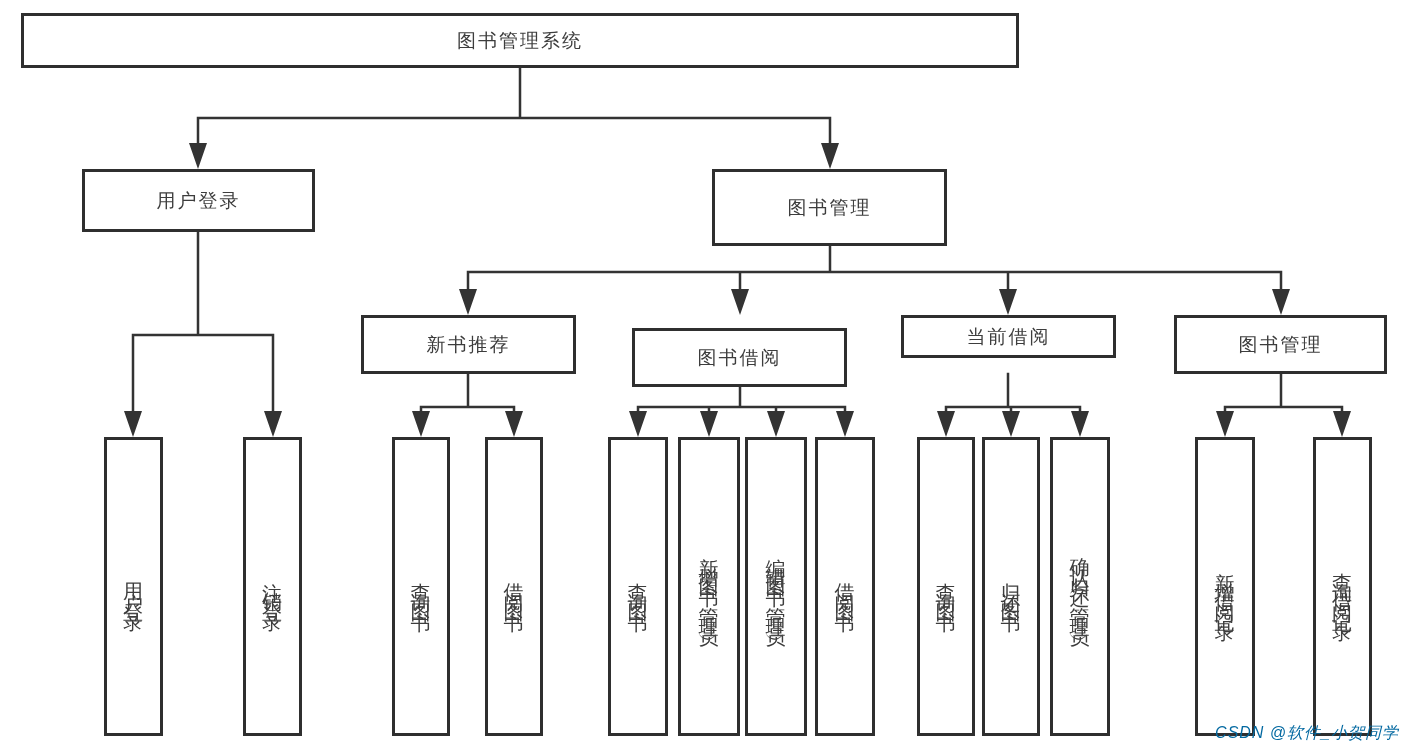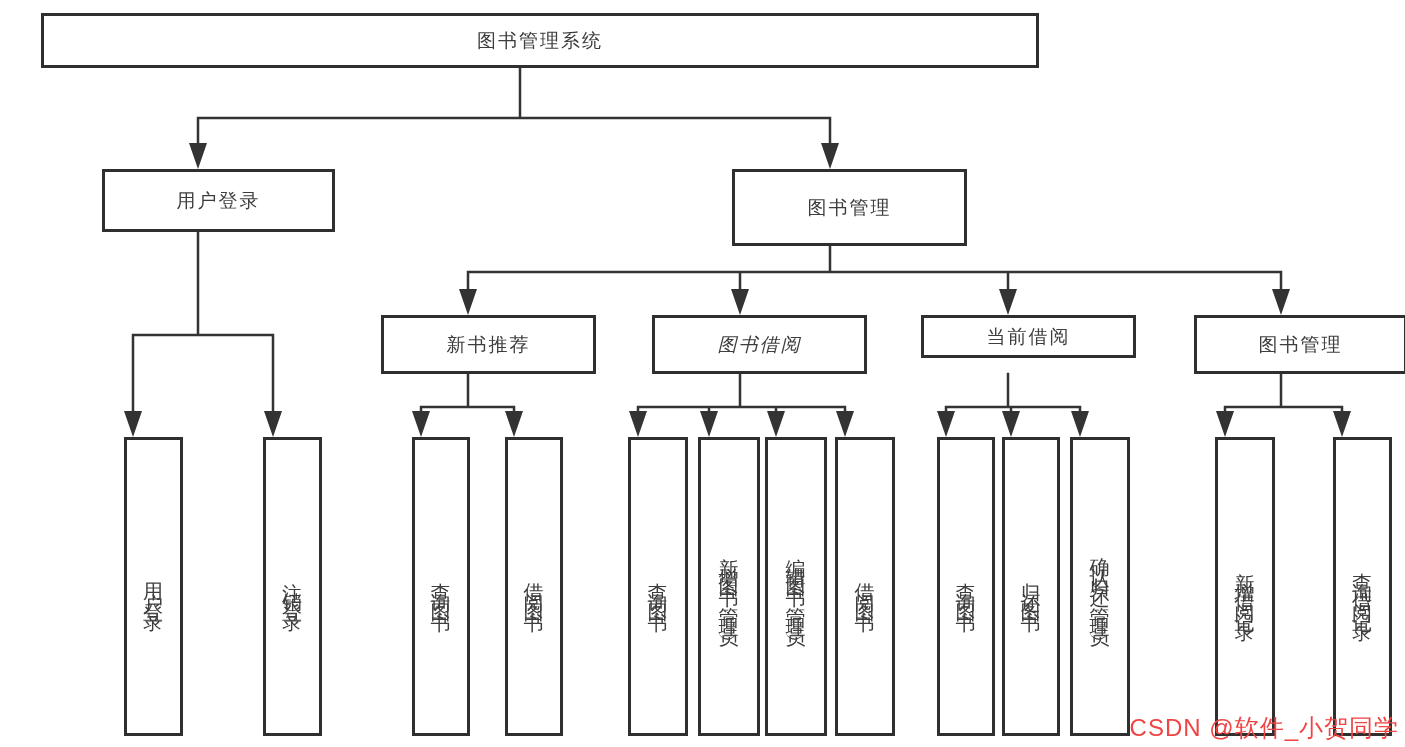--- a/index.html
+++ b/index.html
@@ -24,37 +24,37 @@
     border: 3px solid #2f2f2f;
     background: #ffffff;
     display: flex;
     align-items: center;
     justify-content: center;
     color: #3d3d3d;
     font-size: 19px;
     letter-spacing: 2px;
     line-height: 1;
     white-space: nowrap;
-    margin-left: 20px;
   }
   .leaf {
     writing-mode: vertical-rl;
     text-orientation: mixed;
     font-size: 20px;
     letter-spacing: 10px;
     white-space: normal;
   }
   #watermark {
     position: absolute;
     right: 6px;
     bottom: 3px;
-    color: #ef4444;
-    font-size: 24px;
+    color: #0369a1;
+    font-size: 16px;
     letter-spacing: 1px;
     z-index: 10;
+    font-style: italic;
   }
 </style>
 </head>
 <body>
 
 <div id="canvas">
 
   <svg id="connector-svg" viewBox="0 0 1405 747" xmlns="http://www.w3.org/2000/svg">
     <path fill="none" stroke="#333333" stroke-width="2.5" stroke-linecap="square" d="
       M520,68 V118  M198,118 H830  M198,118 V146  M830,118 V146
@@ -76,21 +76,21 @@
       M1071,411 L1089,411 L1080,437 Z  M1216,411 L1234,411 L1225,437 Z
       M1333,411 L1351,411 L1342,437 Z"></path>
   </svg>
 
   <div class="node" style="left:21px; top:13px; width:998px; height:55px;">图书管理系统</div>
 
   <div class="node" style="left:82px; top:169px; width:233px; height:63px;">用户登录</div>
   <div class="node" style="left:712px; top:169px; width:235px; height:77px;">图书管理</div>
 
   <div class="node" style="left:361px; top:315px; width:215px; height:59px;">新书推荐</div>
-  <div class="node" style="left:632px; top:315px; width:215px; height:59px;font-style:italic;">图书借阅</div>
+  <div class="node" style="left:632px; top:328px; width:215px; height:59px;">图书借阅</div>
   <div class="node" style="left:901px; top:315px; width:215px; height:43px;">当前借阅</div>
   <div class="node" style="left:1174px; top:315px; width:213px; height:59px;">图书管理</div>
 
   <div class="node leaf" style="left:104px; top:437px; width:59px; height:299px;">用户登录</div>
   <div class="node leaf" style="left:243px; top:437px; width:59px; height:299px;">注销登录</div>
 
   <div class="node leaf" style="left:392px; top:437px; width:58px; height:299px;">查询图书</div>
   <div class="node leaf" style="left:485px; top:437px; width:58px; height:299px;">借阅图书</div>
 
   <div class="node leaf" style="left:608px; top:437px; width:60px; height:299px;">查询图书</div>

